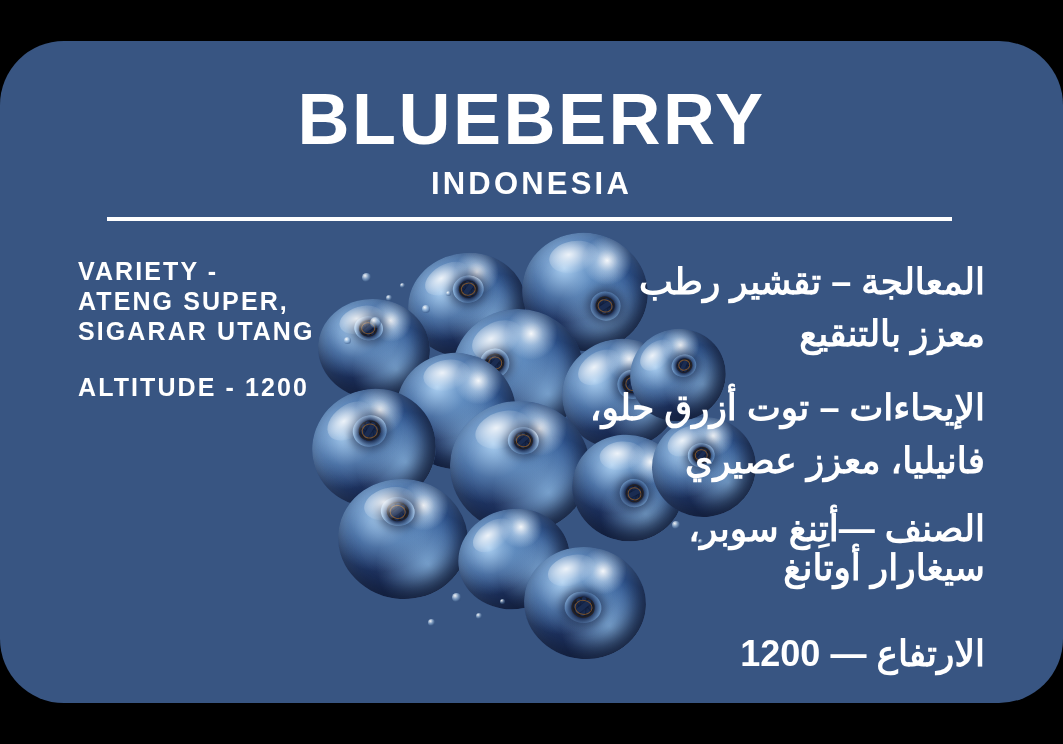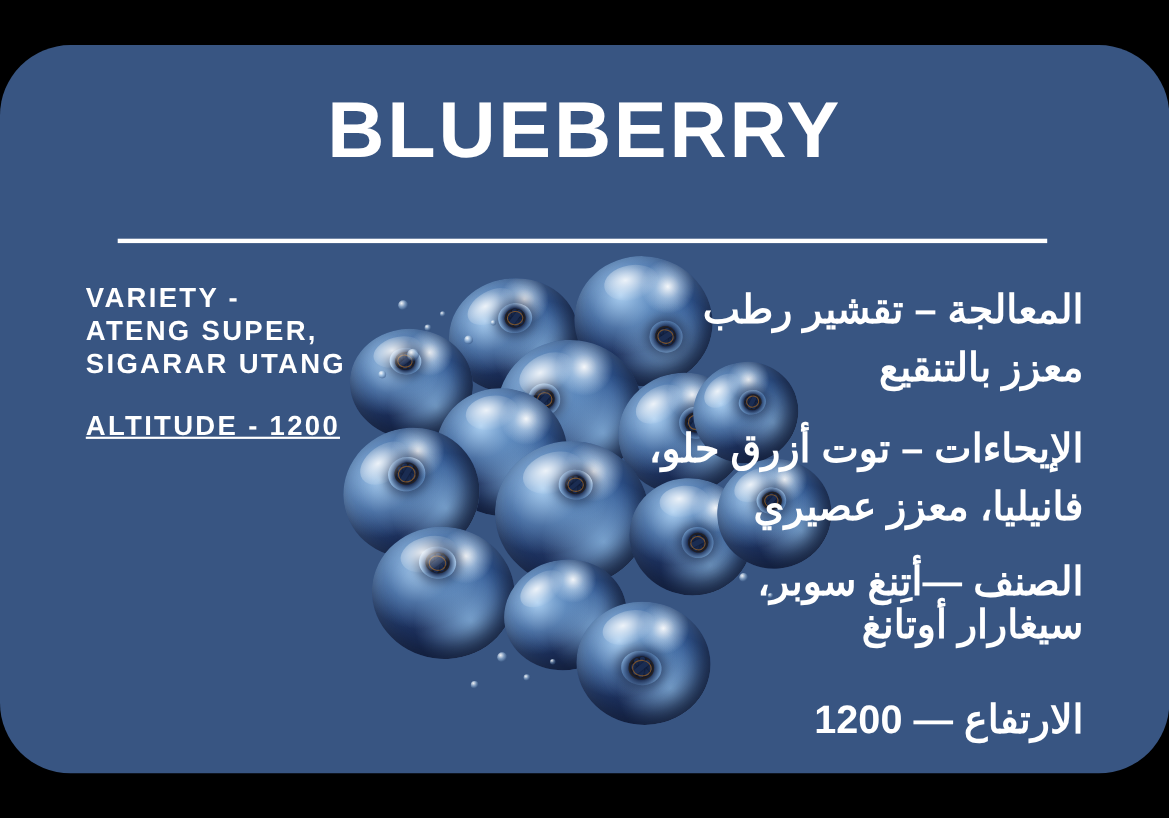--- a/index.html
+++ b/index.html
@@ -187,30 +187,31 @@
     margin-bottom: 26px;
   }
   .blk-ar {
     font-size: 36px;
     font-weight: 700;
     line-height: 1.45;
     white-space: pre-line;
     margin-bottom: 22px;
   }
   .blk-ar.tight { line-height: 1.1; text-align: right; }
-  .en-altitude { margin-bottom: 12px; text-decoration: underline; }
+  .en-altitude { margin-bottom: 12px; }
   .ar-altitude { margin-bottom: 0; margin-top: 40px; }
 </style>
 </head>
 <body>
 
 <div class="stage">
   <div class="card">
 
     <div class="title">BLUEBERRY</div>
+    <div class="subtitle">INDONESIA</div>
     <div class="divider"></div>
 
     <div class="berries">
 
       <div class="berry" style="left:108px; top:32px; width:118px; height:104px; transform:rotate(-8deg);">
         <div class="crown" style="left:40%; top:22%; width:26%; height:26%;">
           <i></i>
             <i></i>
             <i></i>
             <i></i>

